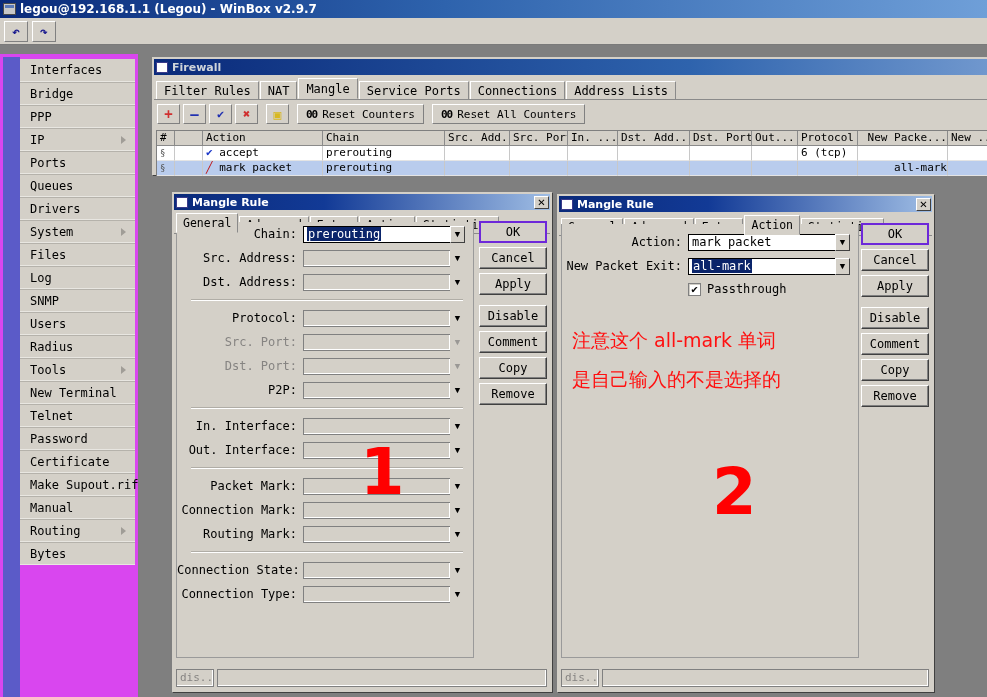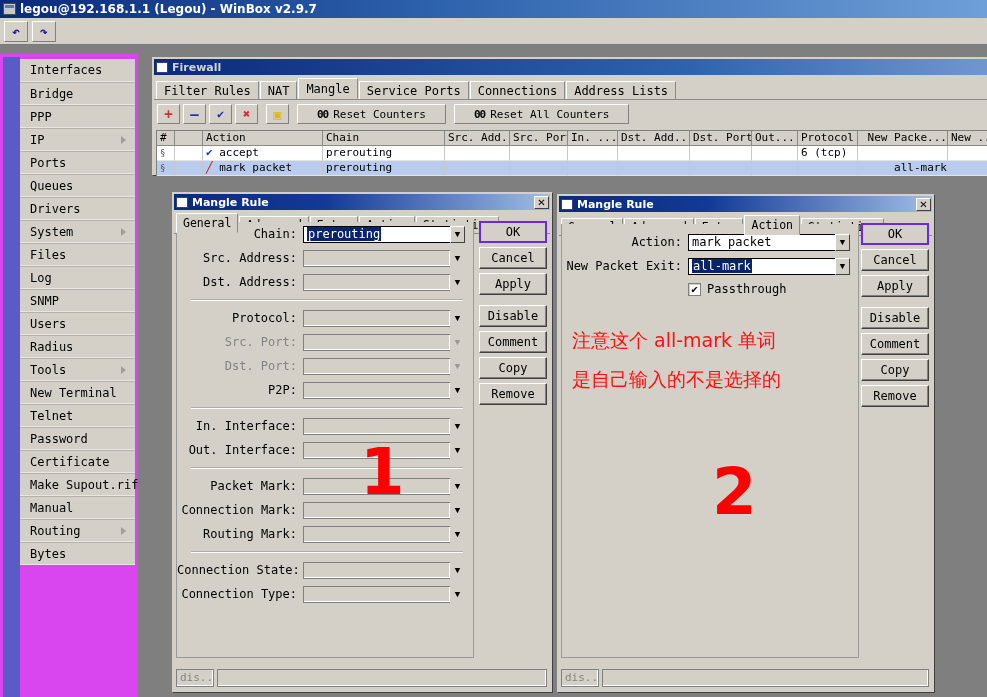--- a/index.html
+++ b/index.html
@@ -173,21 +173,21 @@
     width: 23px; height: 20px; margin-right: 3px;
     background: #d4d0c8;
     border: 1px solid #ffffff;
     border-right-color: #808080; border-bottom-color: #808080;
     box-sizing: border-box;
     display: flex; align-items: center; justify-content: center;
     font-size: 14px; font-weight: bold;
     cursor: default;
   }
   .fw-btn.wide {
-    width: auto; padding: 0 19px; font-size: 11px; font-weight: normal;
+    width: auto; padding: 0 8px; font-size: 11px; font-weight: normal;
     margin-left: 5px;
     font-family: "DejaVu Sans Mono", "Liberation Mono", monospace;
   }
   .fw-btn .zeros { font-weight: bold; margin-right: 5px; letter-spacing: -1px; }
 
   
   .fw-table {
     position: absolute; left: 2px; top: 71px; right: 2px;
     background: #ffffff;
     border-top: 1px solid #7f7f7f;

